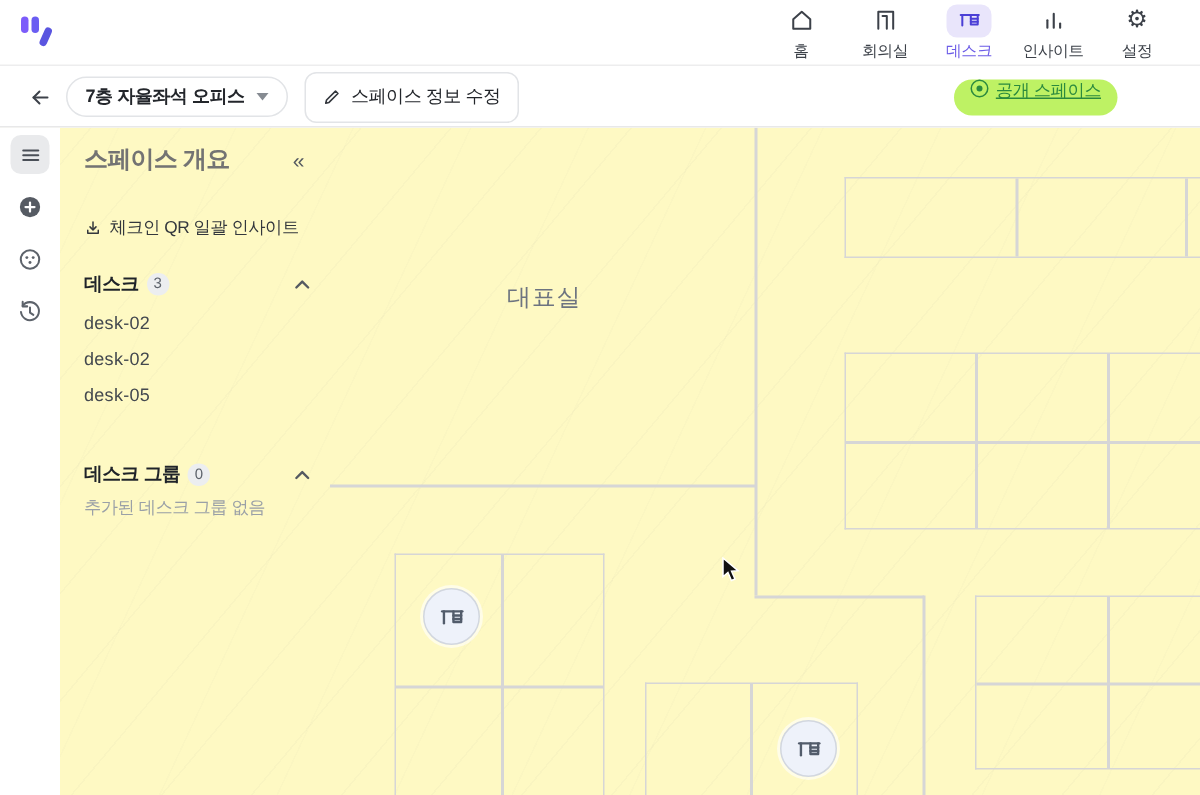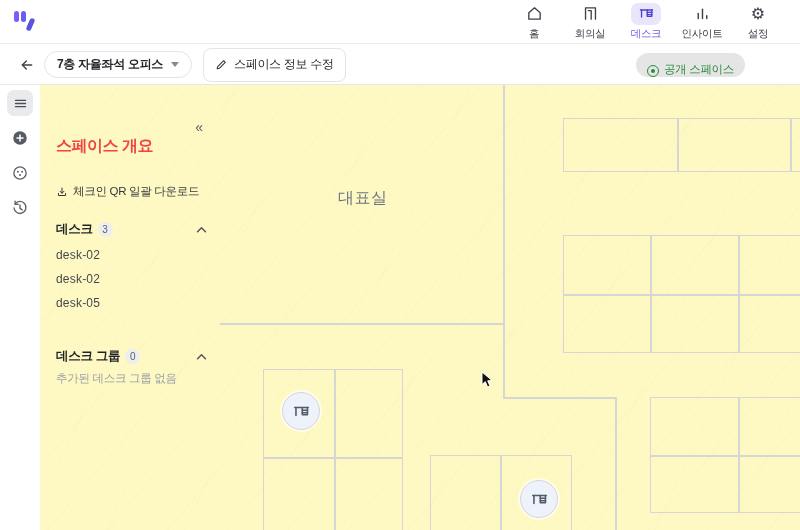--- a/index.html
+++ b/index.html
@@ -48,41 +48,41 @@
   }
   .space-select .txt { font-size:12px; font-weight:bold; color:#23262b; letter-spacing:-0.3px; }
   .caret-down { width:0; height:0; border-left:4px solid transparent; border-right:4px solid transparent; border-top:5px solid #868b92; }
   .edit-btn {
     margin-left:11px; height:27px; border:1px solid #e2e4e7; border-radius:8px;
     display:flex; align-items:center; gap:6px; padding:16px 11px; background:#fff; cursor:pointer;
     font-size:12px; color:#23262b; letter-spacing:-0.3px;
   }
   .toolbar .spacer { flex:1; }
   .visibility-badge {
-    margin-right:39px; height:24px; border-radius:12px; background:#e5e5e5;
-    display:flex; align-items:flex-end; gap:5px; padding:0 11px;
-    font-size:11.5px; color:#2b8a3e; letter-spacing:-0.3px;
+    margin-right:39px; height:24px; border-radius:12px; background:#bef264;
+    display:flex; align-items:flex-start; gap:5px; padding:0 11px;
+    font-size:11.5px; color:#2b8a3e; letter-spacing:-0.3px;text-decoration:underline;
   }
   .ring-icon { width:12px; height:12px; border:1.4px solid #2b8a3e; border-radius:50%; position:relative; }
   .ring-icon::after { content:""; position:absolute; left:50%; top:50%; width:4px; height:4px; margin:-2px 0 0 -2px; border-radius:50%; background:#2b8a3e; }
 
   
   .rail {
     position:absolute; top:85px; left:0; bottom:0; width:40px; background:#fff;
     display:flex; flex-direction:column; align-items:center; z-index:25;
   }
   .rail-btn { width:26px; height:26px; border-radius:7px; display:flex; align-items:center; justify-content:center; cursor:pointer; }
   .rail-btn.selected { background:#e9eaec; }
   .rail-btn + .rail-btn { margin-top:9px; }
   .rail-btn.first { margin-top:5px; }
 
   
   .panel { position:absolute; top:85px; left:40px; width:175px; z-index:24; }
   .panel-head { display:flex; align-items:center; justify-content:space-between; padding:11px 8px 0 16px; }
-  .panel-title { font-size:16px; font-weight:bold; color:#ef4444; letter-spacing:-0.5px;margin-top:40px; }
+  .panel-title { font-size:16px; font-weight:bold; color:#737373; letter-spacing:-0.5px; }
   .collapse { font-size:14px; color:#555a61; cursor:pointer; padding:0 4px; }
   .qr-link { display:flex; align-items:center; gap:5px; margin:27px 0 0 16px; font-size:11.5px; color:#33373d; letter-spacing:-0.3px; cursor:pointer; }
   .sec-head { display:flex; align-items:center; margin:22px 8px 0 16px; cursor:pointer; }
   .sec-head.second { margin-top:33px; }
   .sec-title { font-size:12.5px; font-weight:bold; color:#1f2329; letter-spacing:-0.3px; }
   .count-badge {
     margin-left:5px; min-width:15px; height:15px; border-radius:8px; background:#eceef0;
     font-size:10px; color:#5d636b; display:flex; align-items:center; justify-content:center; padding:0 4px;
   }
   .sec-head .chev { margin-left:auto; color:#555a61; }
@@ -297,21 +297,21 @@
   </div>
 
   <div class="qr-link">
     <span>
       <svg width="12" height="12" viewBox="0 0 24 24" fill="none" stroke="#33373d" stroke-width="2" stroke-linecap="round" stroke-linejoin="round">
           <path d="M12 4 V14"></path>
           <path d="M8 10.5 L12 14.5 L16 10.5"></path>
           <path d="M5 15 V19 H19 V15"></path>
         </svg>
     </span>
-    <span>체크인 QR 일괄 다운로드</span>
+    <span>체크인 QR 일괄 인사이트</span>
   </div>
 
   <div class="sec-head">
     <span class="sec-title">데스크</span>
     <span class="count-badge">3</span>
     <span class="chev">
       <svg width="11" height="7" viewBox="0 0 12 8" fill="none" stroke="#555a61" stroke-width="1.8" stroke-linecap="round" stroke-linejoin="round">
           <path d="M1.5 6.5 L6 2 L10.5 6.5"></path>
         </svg>
     </span>

